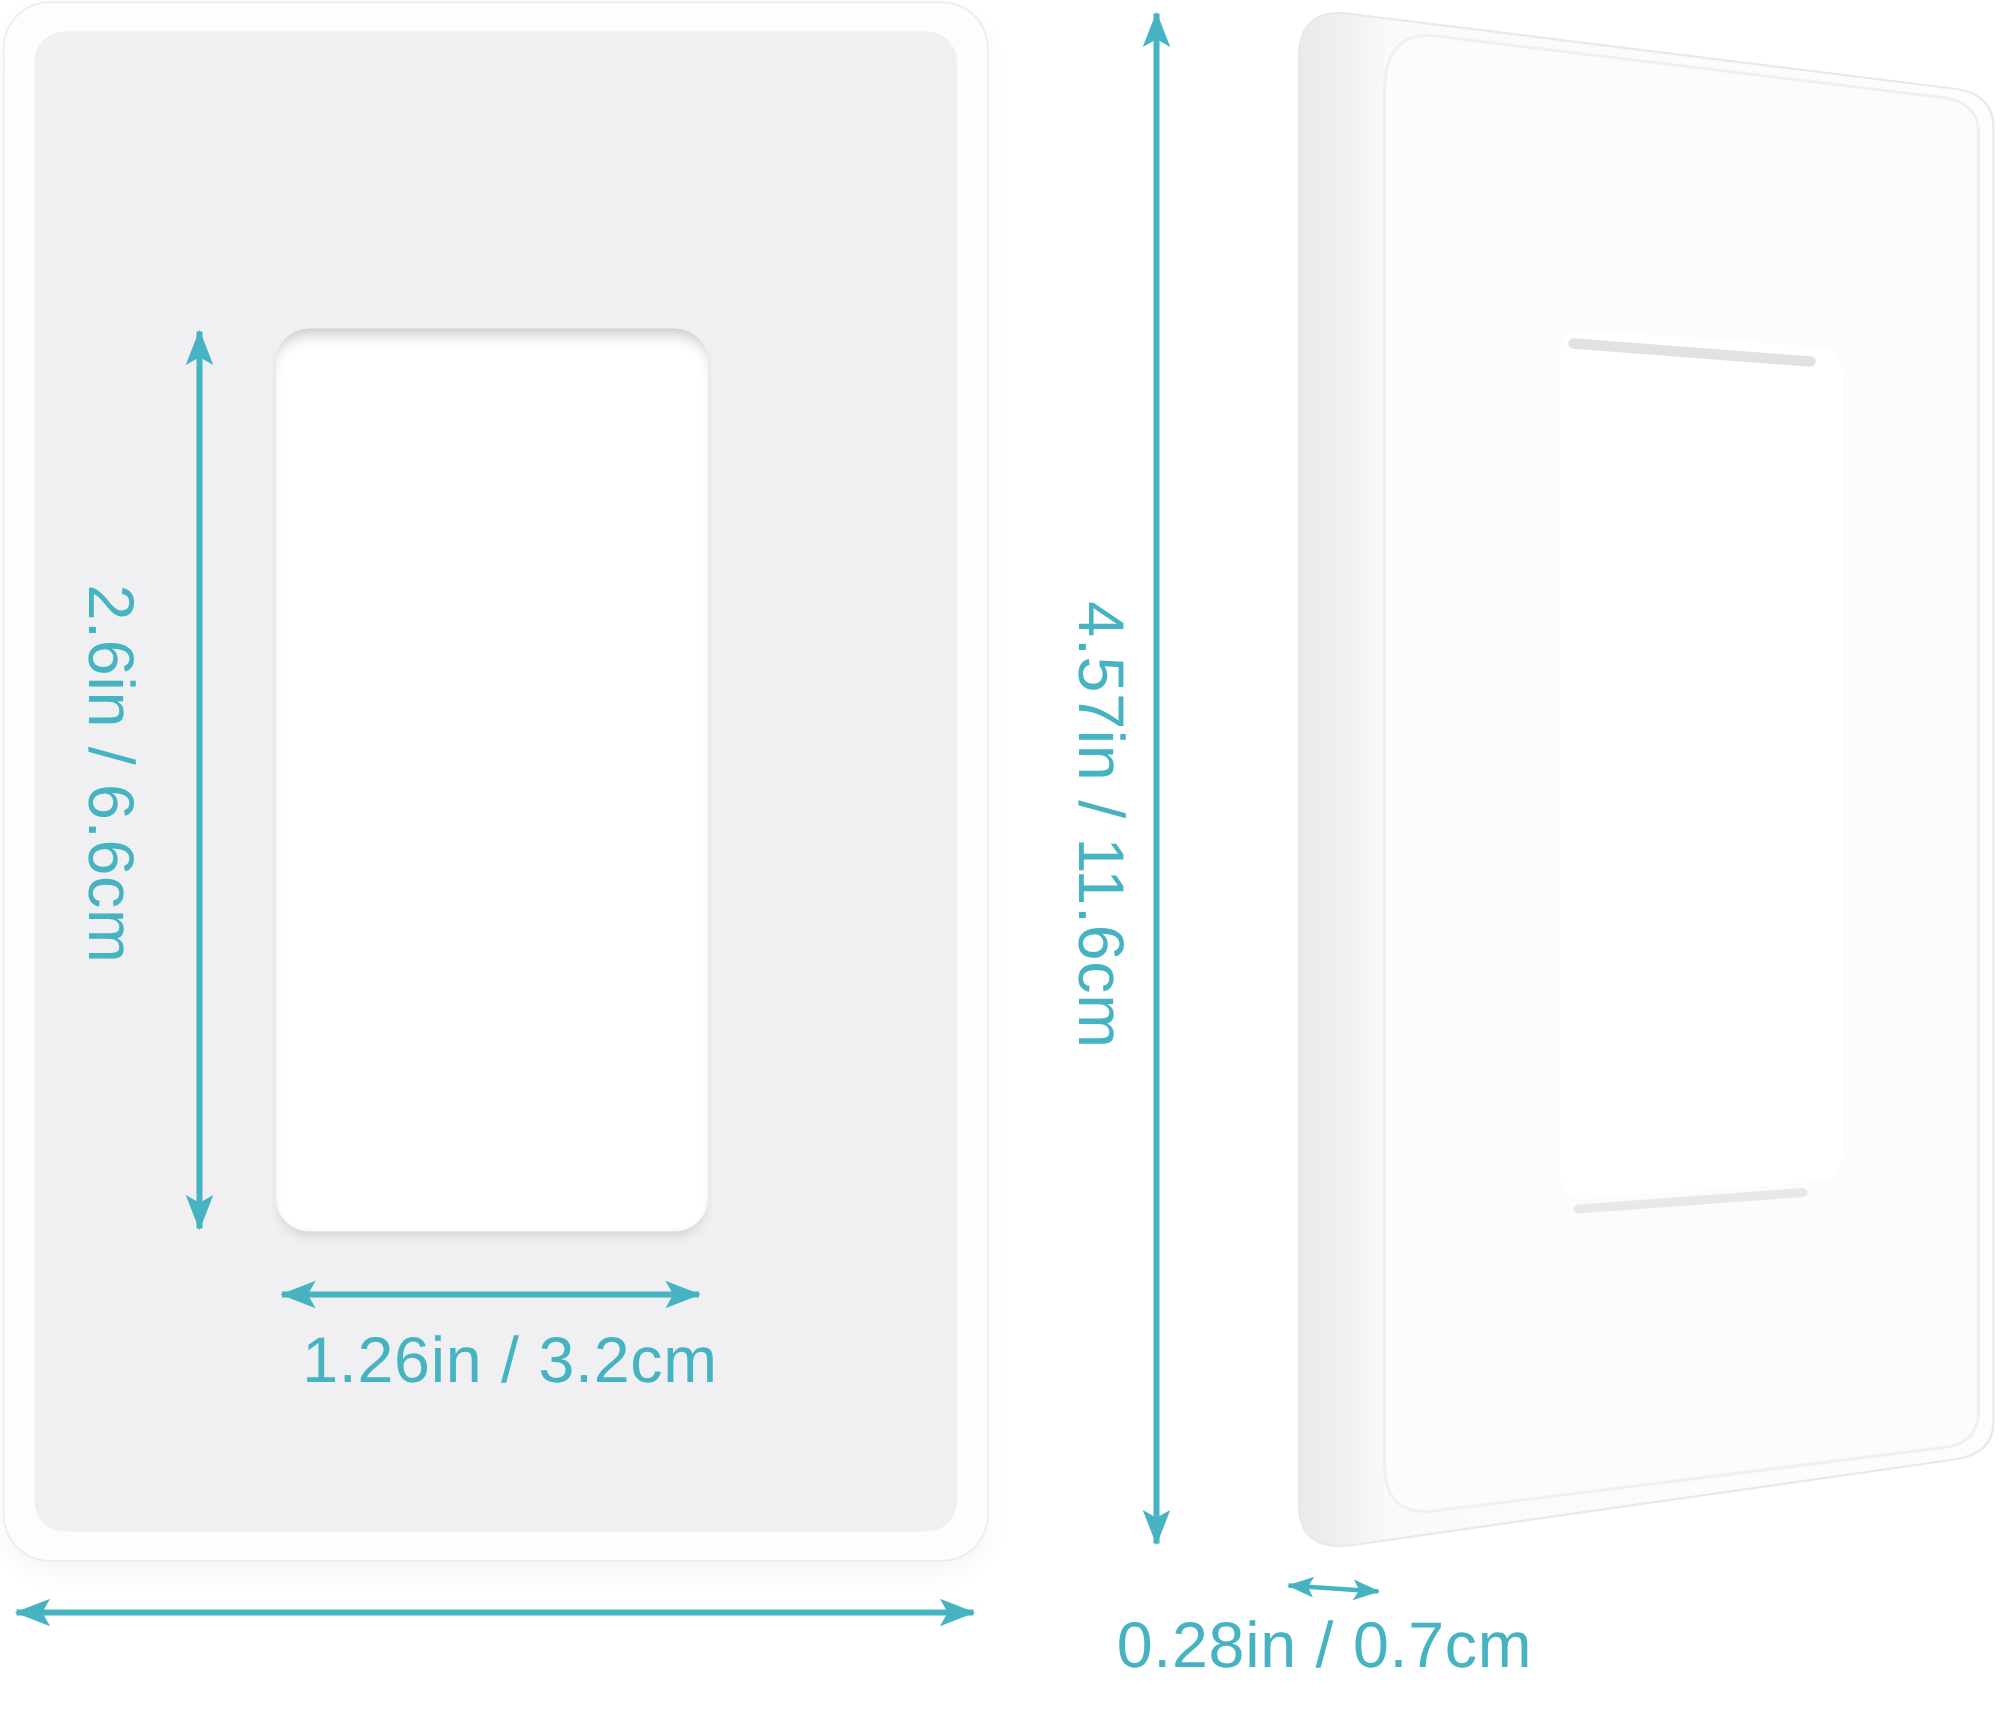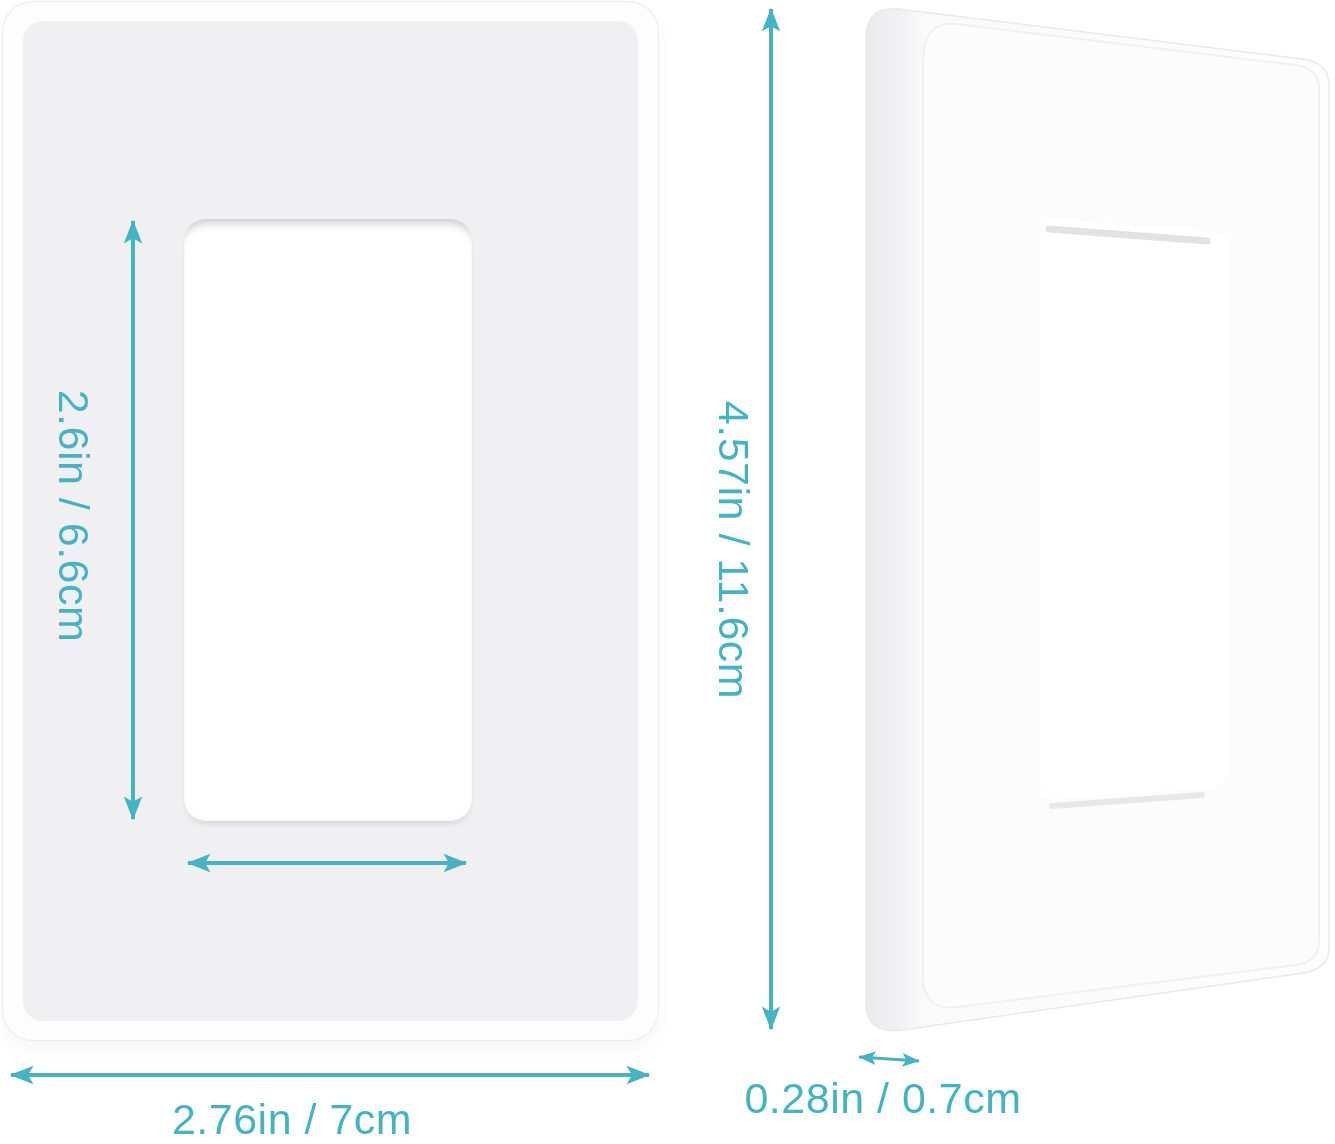--- a/index.html
+++ b/index.html
@@ -77,20 +77,20 @@
       <line class="dim-line" x1="133" y1="221" x2="133" y2="819" marker-start="url(#arr)" marker-end="url(#arr)"></line>
       <line class="dim-line" x1="188" y1="863" x2="466" y2="863" marker-start="url(#arr)" marker-end="url(#arr)"></line>
       <line class="dim-line" x1="11" y1="1075" x2="649" y2="1075" marker-start="url(#arr)" marker-end="url(#arr)"></line>
       <line class="dim-line" x1="771" y1="9" x2="771" y2="1029" marker-start="url(#arr)" marker-end="url(#arr)"></line>
       <line class="dim-line" x1="859" y1="1057" x2="919" y2="1061" stroke-width="3" marker-start="url(#arr)" marker-end="url(#arr)"></line>
     </g>
   </svg>
 
   <div class="dim-label vertical" style="left:73px;top:516px;">2.6in / 6.6cm</div>
 
+  <div class="dim-label" style="left:340px;top:908px;">1.26in / 3.2cm</div>
 
-  <div class="dim-label" style="left:292px;top:1119px;">2.76in / 7cm</div>
 
   <div class="dim-label vertical" style="left:733px;top:550px;">4.57in / 11.6cm</div>
 
   <div class="dim-label" style="left:883px;top:1098px;">0.28in / 0.7cm</div>
 
 </div>
 
 </body></html>

